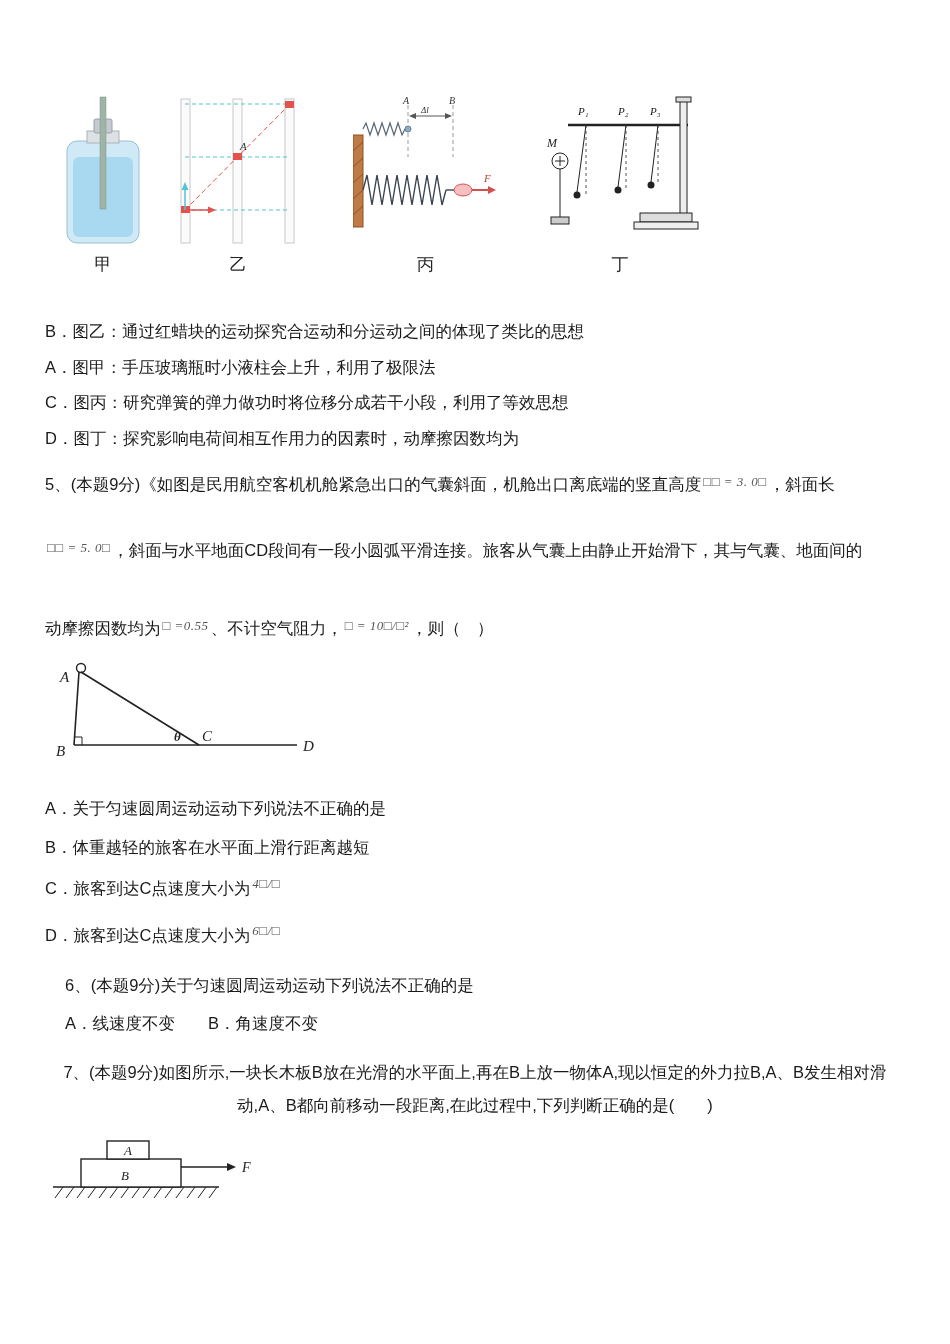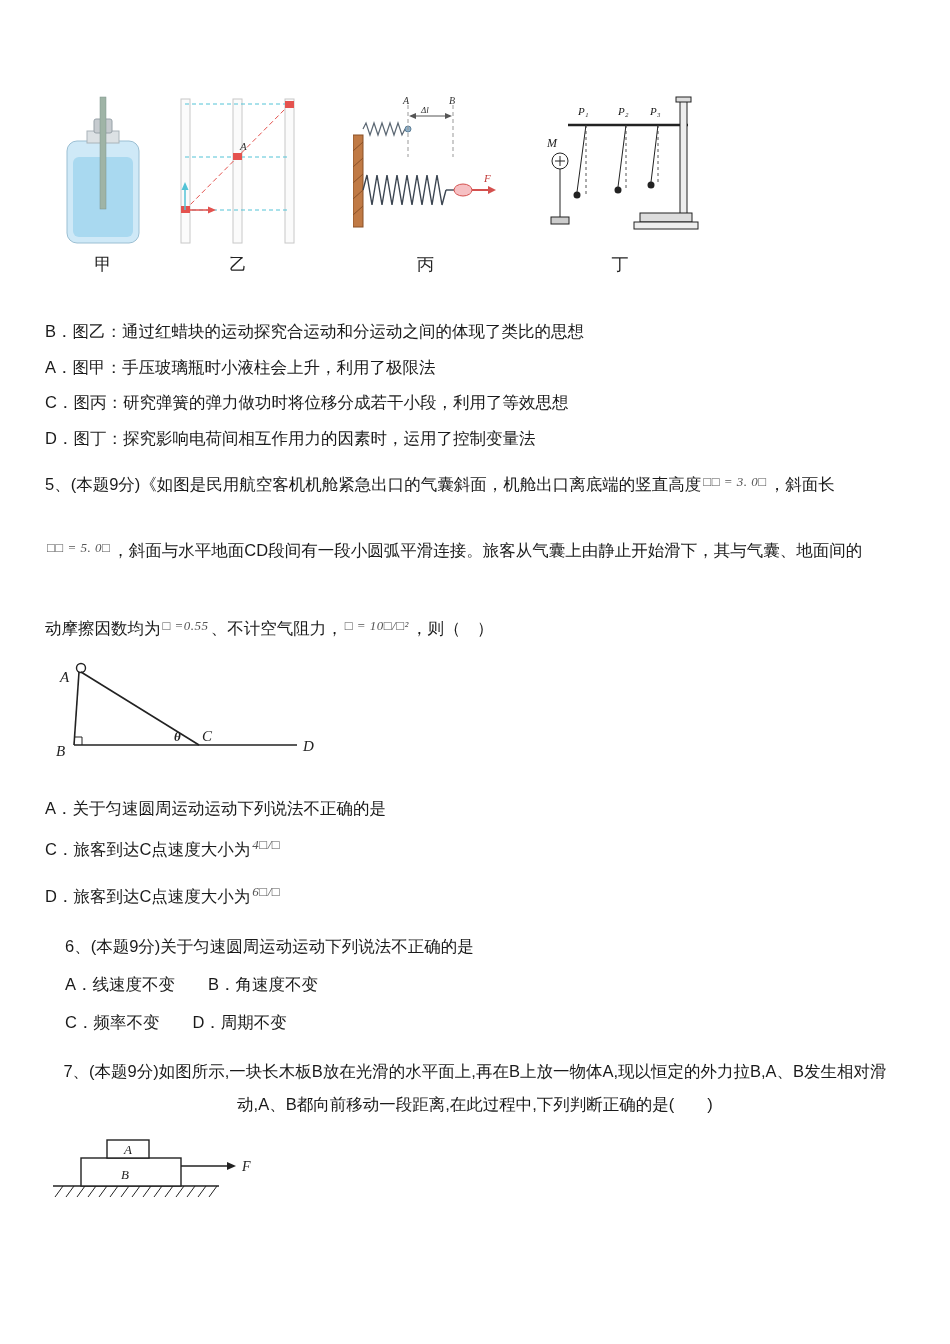--- a/index.html
+++ b/index.html
@@ -139,21 +139,21 @@
         </svg>
         <div class="fig-caption">丁</div>
       </div>
 
     </div>
 
     <div class="q4">
       <div class="opt-line">B．图乙：通过红蜡块的运动探究合运动和分运动之间的体现了类比的思想</div>
       <div class="opt-line">A．图甲：手压玻璃瓶时小液柱会上升，利用了极限法</div>
       <div class="opt-line">C．图丙：研究弹簧的弹力做功时将位移分成若干小段，利用了等效思想</div>
-      <div class="opt-line">D．图丁：探究影响电荷间相互作用力的因素时，运用了控制变量法</div>
+      <div class="opt-line">D．图丁：探究影响电荷间相互作用力的因素时，动摩擦因数均为</div>
     </div>
 
     <div class="q5">
       <div class="q5-l1">
         <span>5、(本题9分)《如图是民用航空客机机舱紧急出口的气囊斜面，机舱出口离底端的竖直高度</span><span class="fx">□□ = 3. 0□</span><span>，斜面长</span>
       </div>
       <div class="q5-l2">
         <span class="fx">□□ = 5. 0□</span><span>，斜面与水平地面CD段间有一段小圆弧平滑连接。旅客从气囊上由静止开始滑下，其与气囊、地面间的</span>
       </div>
       <div class="q5-l3">
@@ -169,32 +169,32 @@
           <polyline points="27,78 35,78 35,86" fill="none" stroke="#222"></polyline>
           <text x="127" y="82" font-size="13" font-weight="bold" font-style="italic" fill="#222">θ</text>
           <text x="13" y="23" font-size="15" font-style="italic" fill="#222">A</text>
           <text x="9" y="97" font-size="15" font-style="italic" fill="#222">B</text>
           <text x="155" y="82" font-size="15" font-style="italic" fill="#222">C</text>
           <text x="256" y="92" font-size="15" font-style="italic" fill="#222">D</text>
         </svg>
       </div>
 
       <div class="q5-optA">A．关于匀速圆周运动运动下列说法不正确的是</div>
+      <div class="q5-optB">B．体重越轻的旅客在水平面上滑行距离越短</div>
       <div class="q5-optC">
         <span>C．旅客到达C点速度大小为</span><span class="fx fx-sup">4□/□</span>
       </div>
       <div class="q5-optD">
         <span>D．旅客到达C点速度大小为</span><span class="fx fx-sup">6□/□</span>
       </div>
     </div>
 
     <div class="q6">
       <div>6、(本题9分)关于匀速圆周运动运动下列说法不正确的是</div>
       <div class="q6-row">A．线速度不变　　B．角速度不变</div>
-      <div class="q6-row">C．频率不变　　D．周期不变</div>
     </div>
 
     <div class="q7">
       <div class="q7-stem">7、(本题9分)如图所示,一块长木板B放在光滑的水平面上,再在B上放一物体A,现以恒定的外力拉B,A、B发生相对滑动,A、B都向前移动一段距离,在此过程中,下列判断正确的是(　　)</div>
       <div class="q7-fig">
         <svg width="230" height="74" viewBox="0 0 230 74">
           <line x1="2" y1="58" x2="168" y2="58" stroke="#222" stroke-width="1.5"></line>
           <line x1="12" y1="58" x2="4" y2="69" stroke="#222"></line>
           <line x1="23" y1="58" x2="15" y2="69" stroke="#222"></line>
           <line x1="34" y1="58" x2="26" y2="69" stroke="#222"></line>

